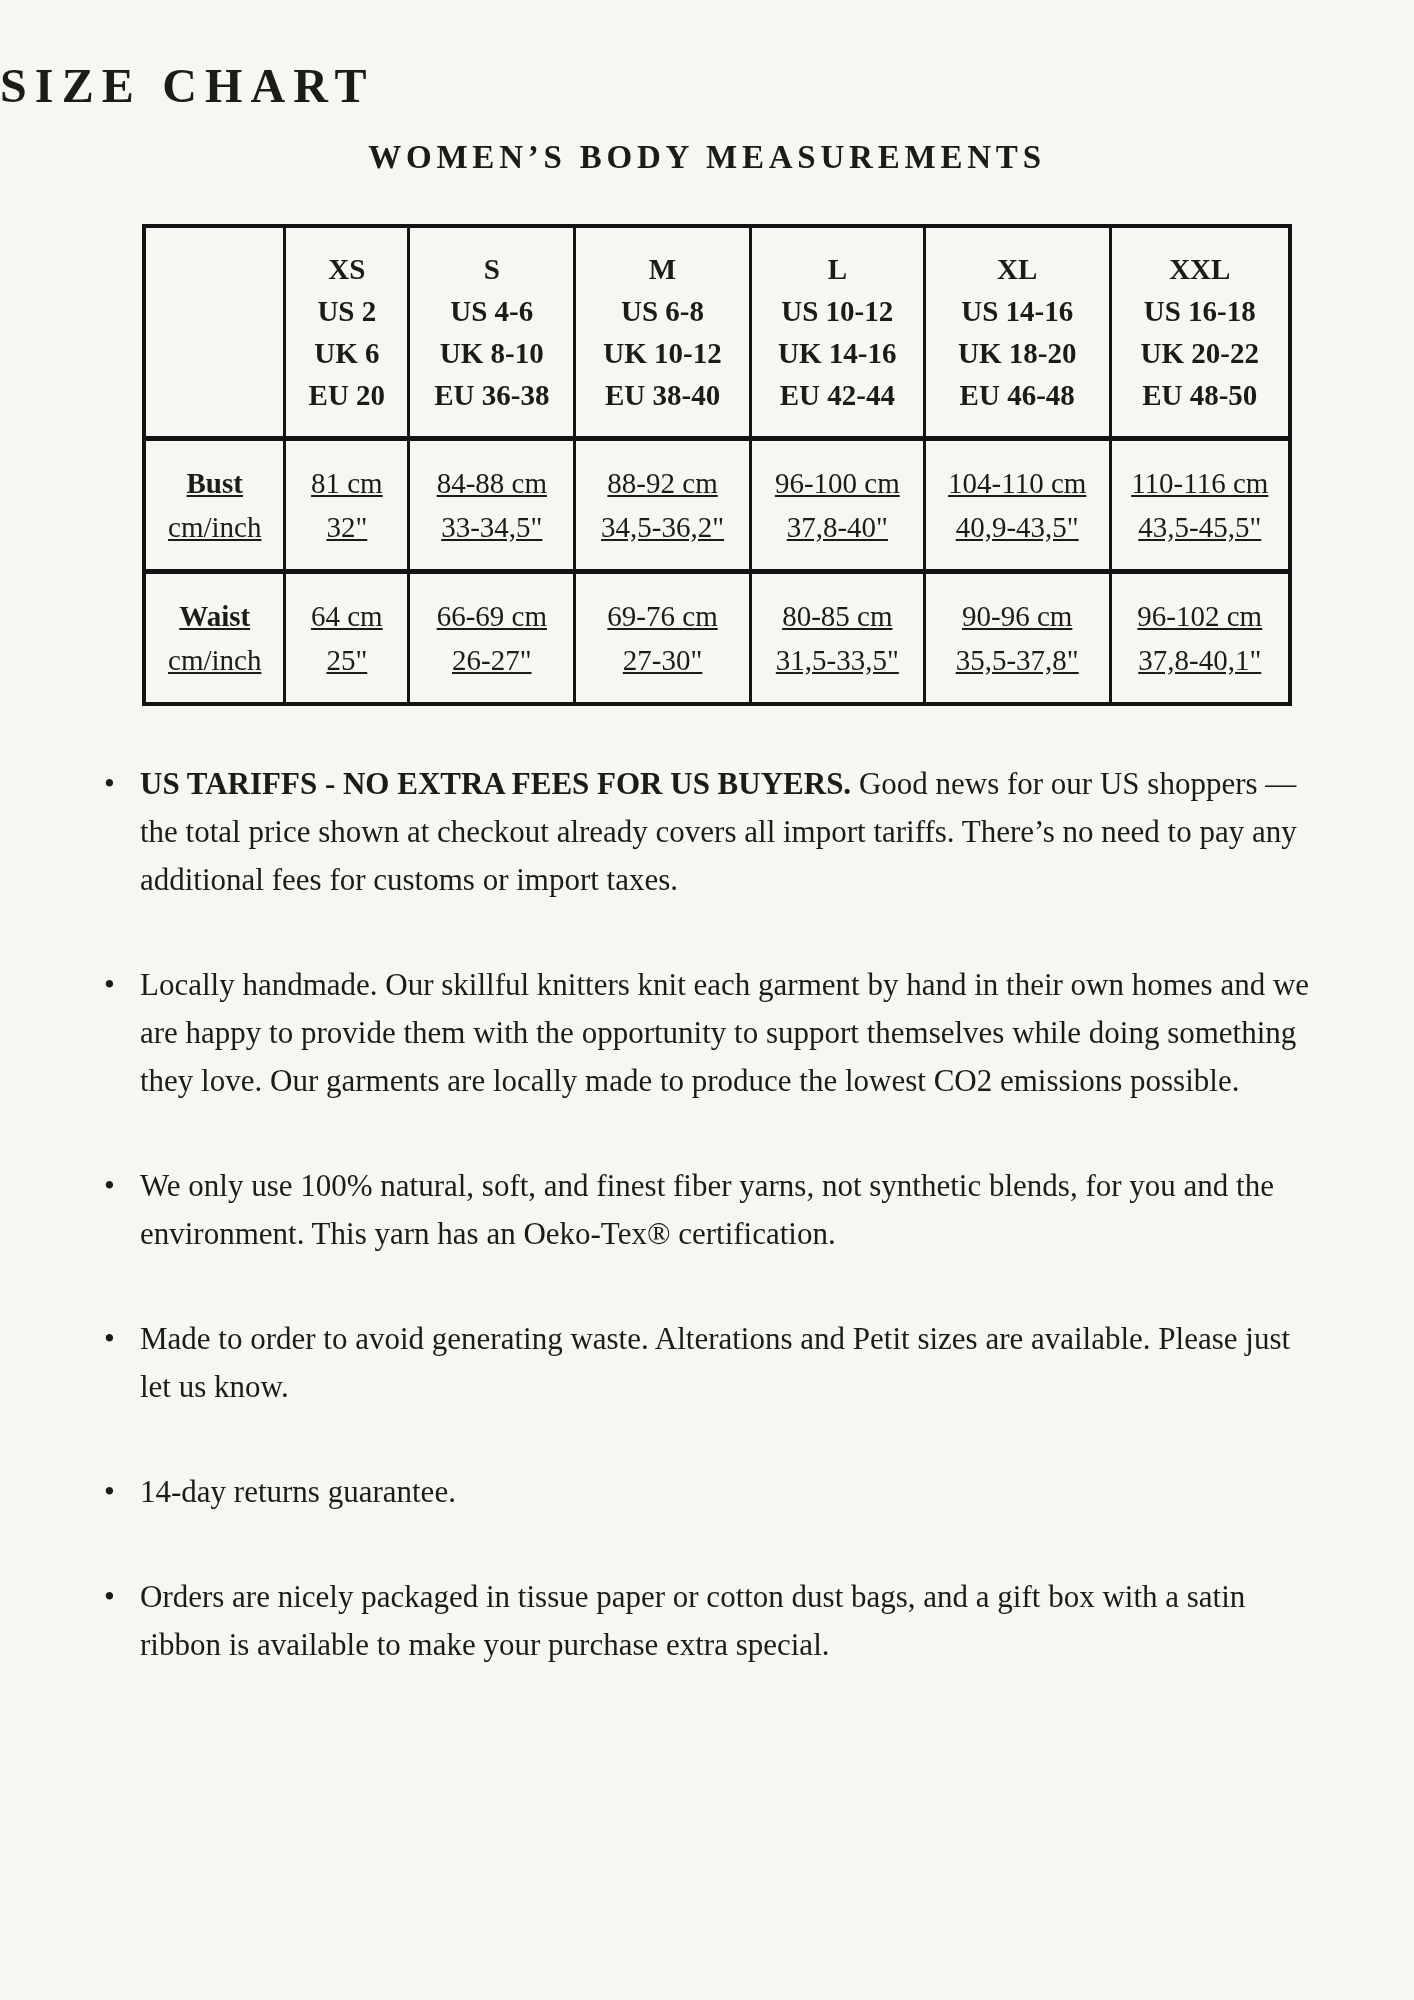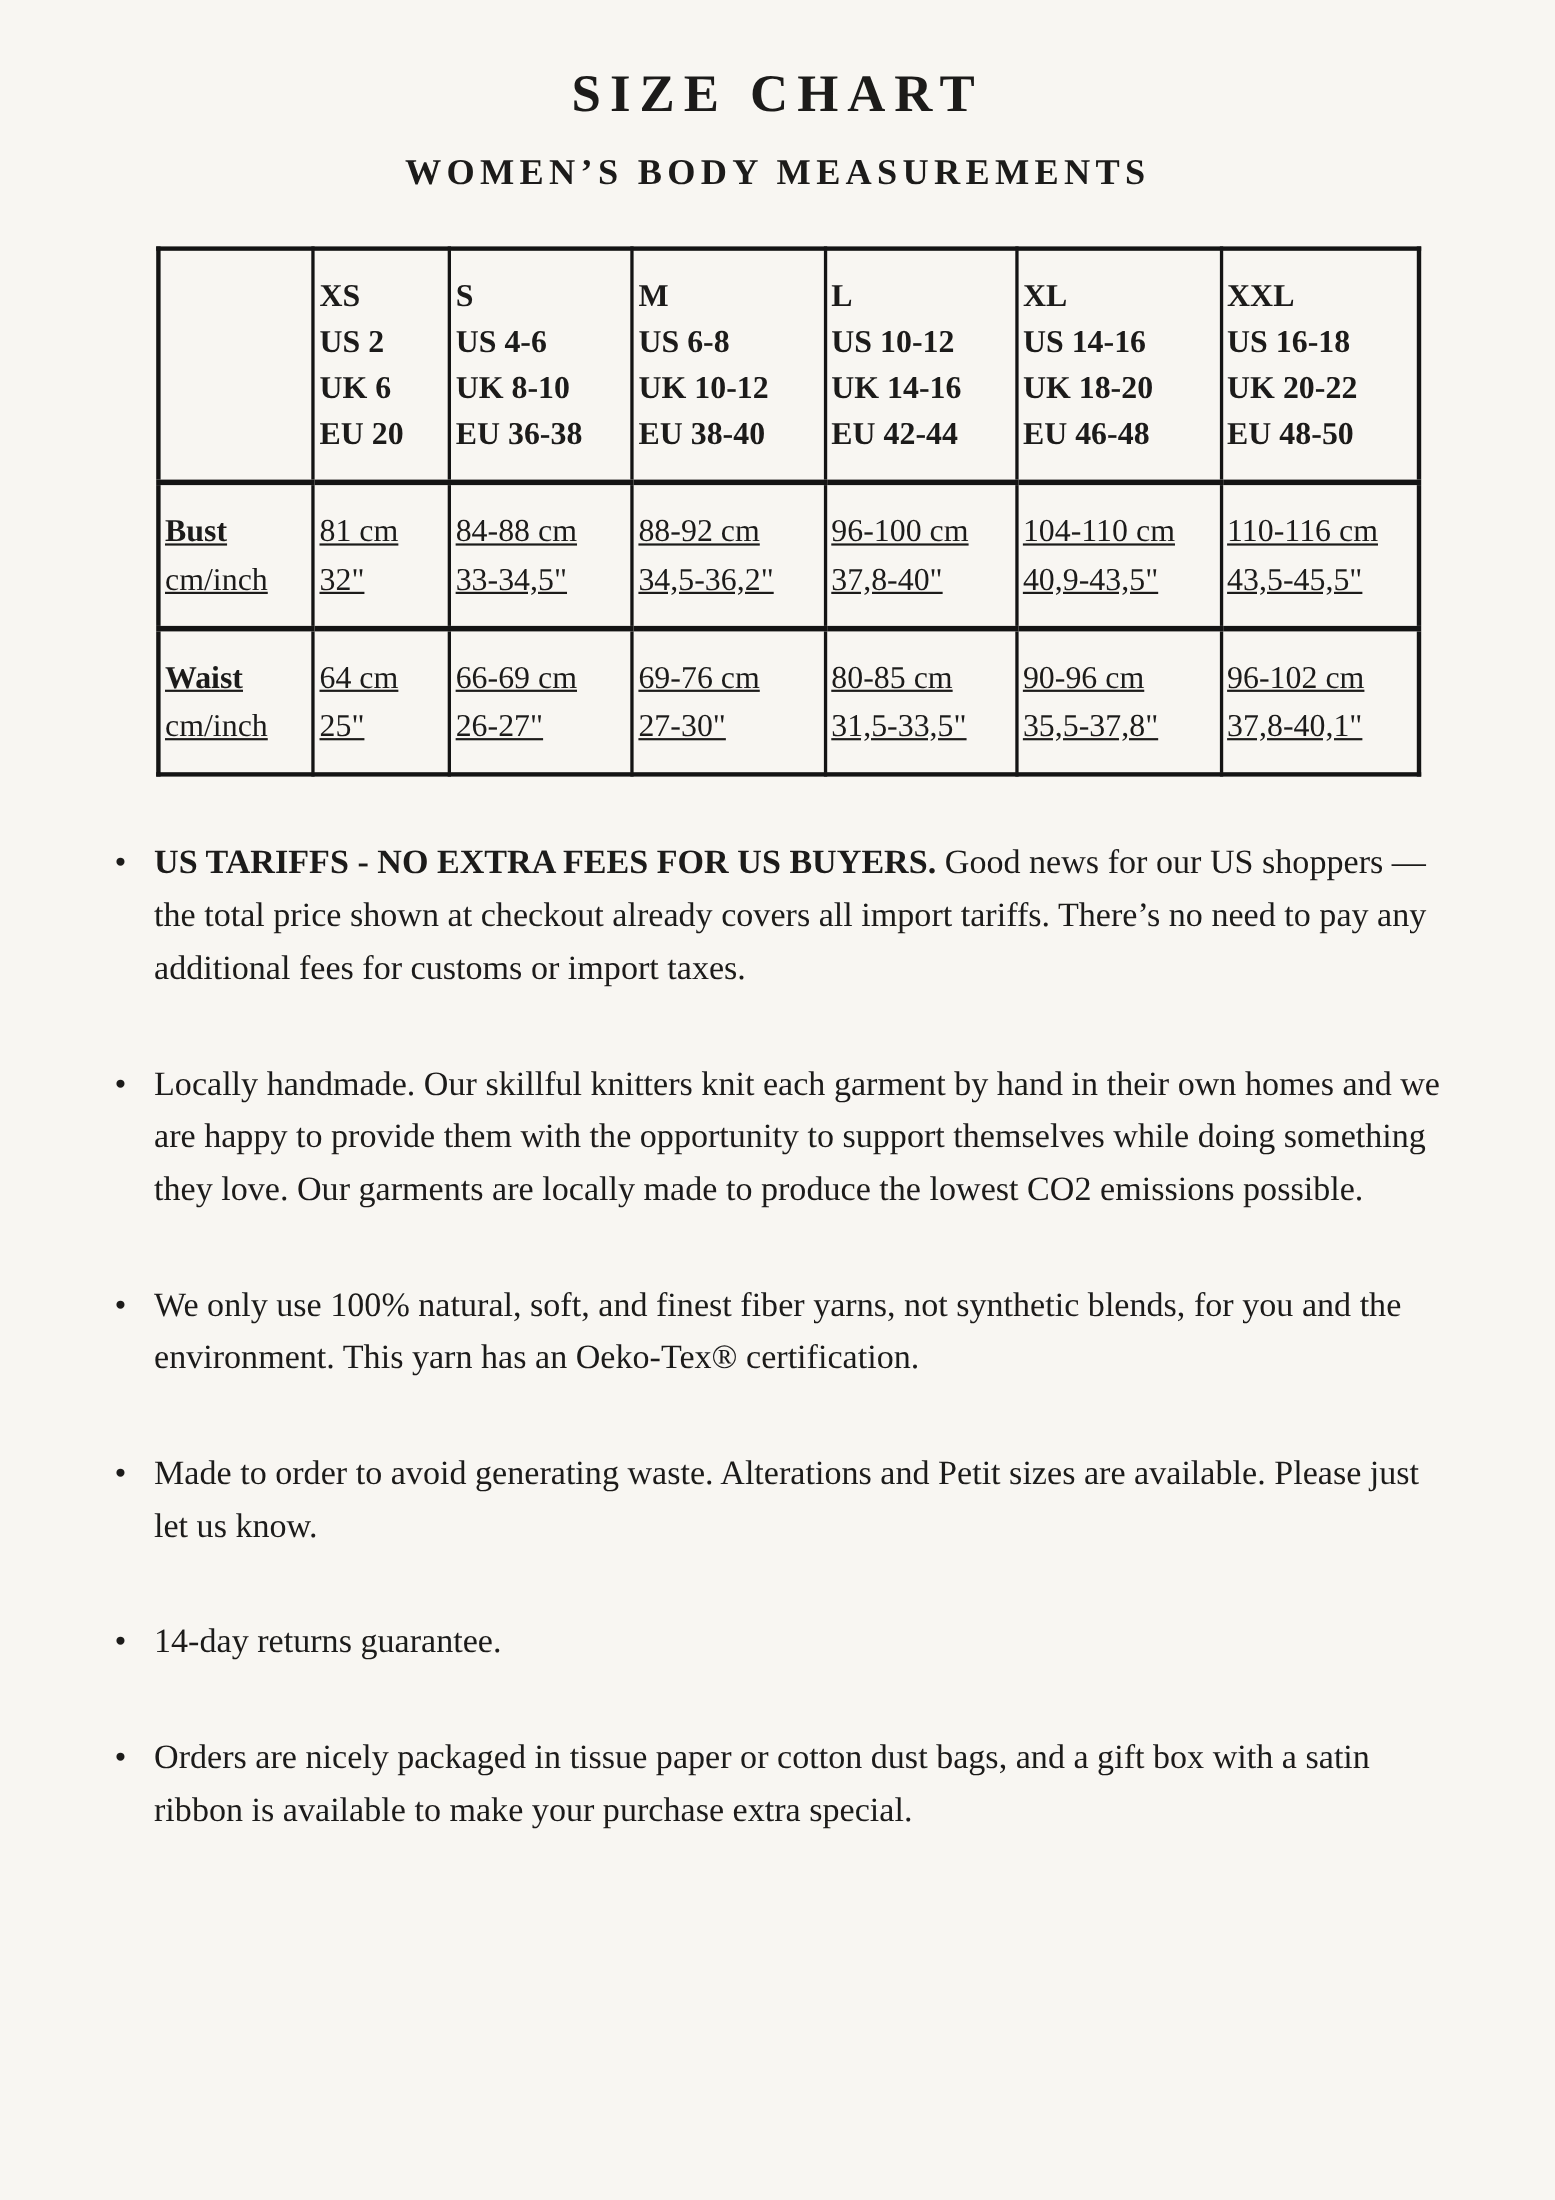--- a/index.html
+++ b/index.html
@@ -14,40 +14,39 @@
     background: var(--background);
     color: var(--text);
     font-family: "Liberation Serif", serif;
     position: relative;
     overflow: hidden;
   }
   .page { position: relative; width: 1414px; height: 2000px; }
 
   .title {
     margin-top: 58px;
-    text-align: center;
     font-size: 48px;
     font-weight: bold;
     letter-spacing: 0.17em;
   }
   .subtitle {
     margin-top: 26px;
     text-align: center;
     font-size: 33px;
     font-weight: bold;
     letter-spacing: 0.145em;
   }
 
   table.size-chart {
     border-collapse: collapse;
     table-layout: fixed;
     width: 1150px;
     margin: 48px 0 0 142px;
     border: 4px solid var(--line);
-    text-align: left;
+    text-align: center;
   }
   th, td {
     border: 3px solid var(--line);
     vertical-align: middle;
     font-size: 29px;
     font-weight: normal;
     padding: 18px 4px;
   }
   tbody th, tbody td { border-top-width: 5px; }
   thead th { height: 212px; font-weight: bold; }

